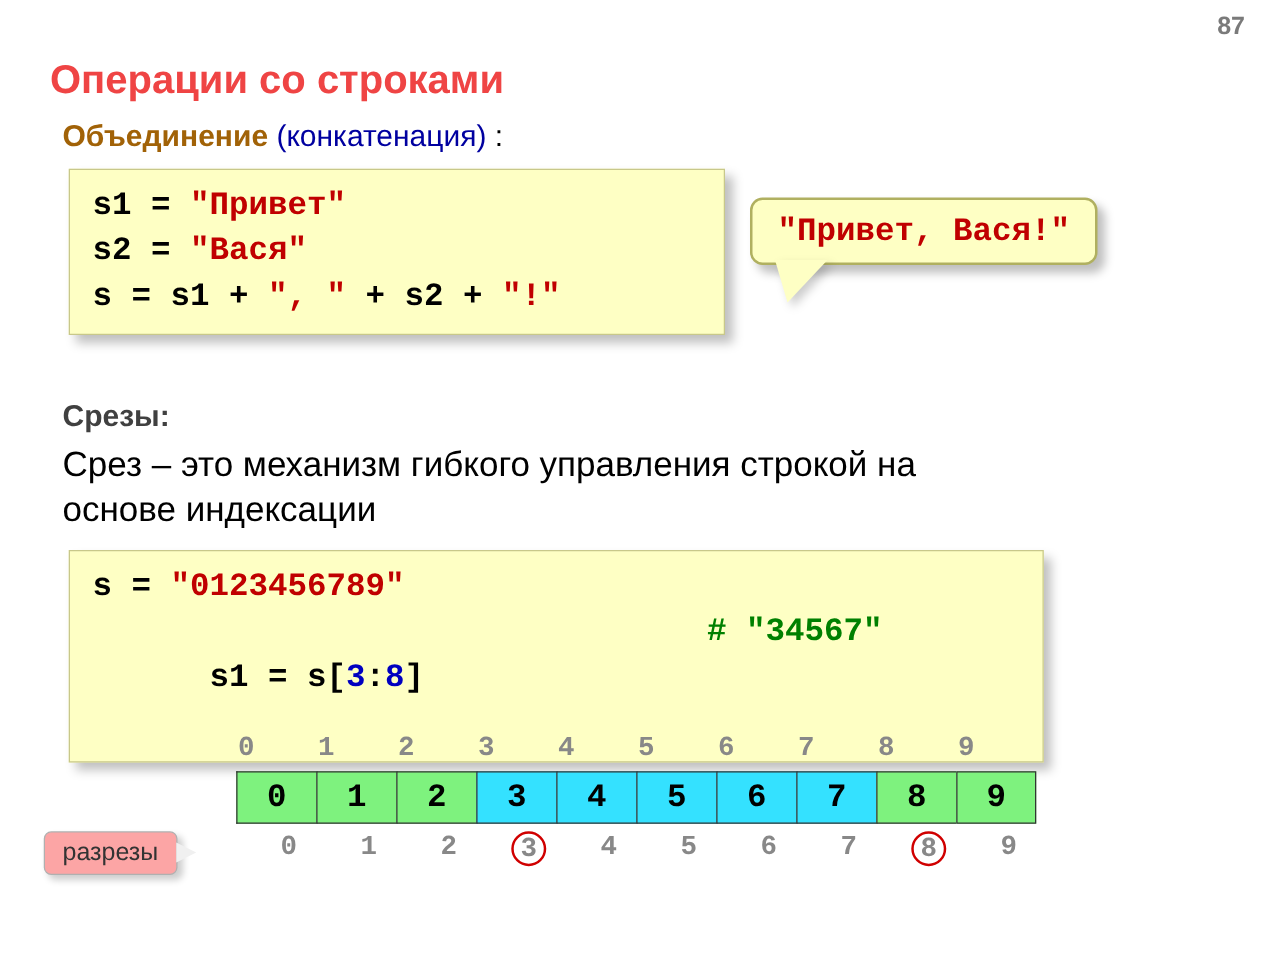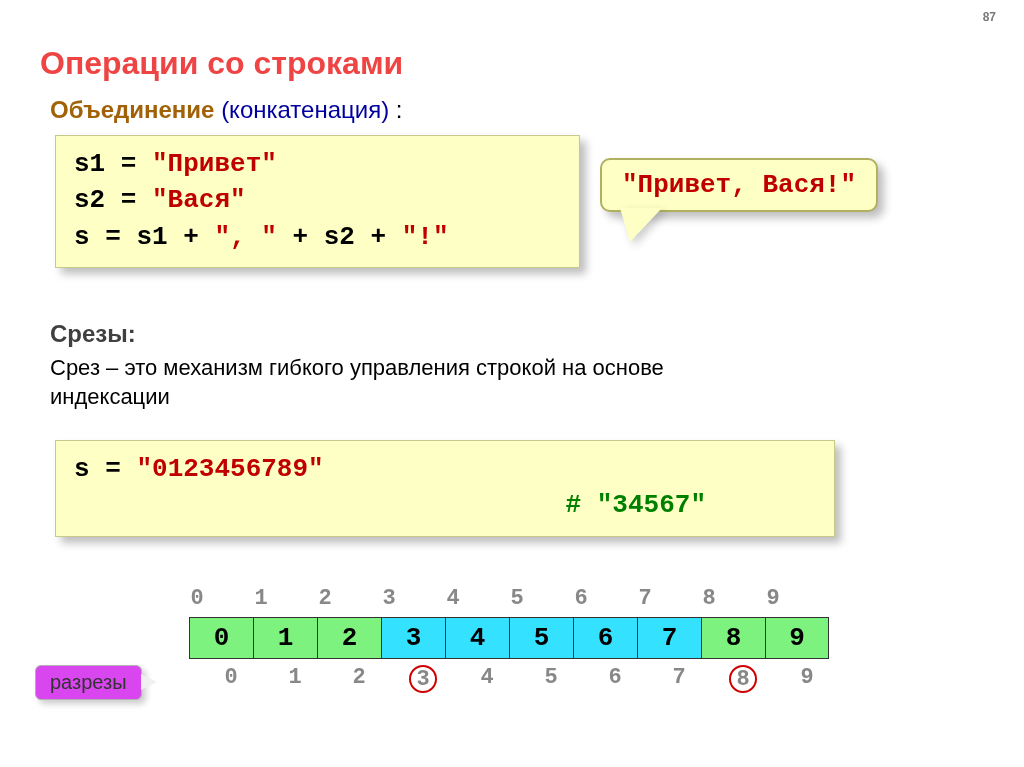--- a/index.html
+++ b/index.html
@@ -11,21 +11,21 @@
     background: #fff;
     font-family: Arial, Helvetica, sans-serif;
     position: relative;
     overflow: hidden;
   }
   .page-number {
     position: absolute;
     top: 10px;
     right: 28px;
     color: #7a7a7a;
-    font-size: 12px;
+    font-size: 20px;
     font-weight: bold;
   }
   .title {
     position: absolute;
     top: 45px;
     left: 40px;
     font-size: 32px;
     font-weight: bold;
     color: #ef4444;
   }
@@ -85,21 +85,21 @@
     left: 50px;
     font-size: 24px;
     font-weight: bold;
     color: #404040;
     text-align: center;
   }
   .desc-2 {
     position: absolute;
     top: 354px;
     left: 50px;
-    font-size: 22px;
+    font-size: 28px;
     color: #000;
     width: 720px;
     line-height: 1.3;
   }
   .code-box-2 {
     top: 440px;
     width: 780px;
   }
   .green { color: #008000; }
   .blue  { color: #0000c0; }
@@ -154,21 +154,21 @@
     border: 2px solid #d00000;
     border-radius: 50%;
     line-height: 26px;
     text-align: center;
     color: #888;
   }
   .cuts-label {
     position: absolute;
     top: 665px;
     left: 35px;
-    background: #d946ef;
+    background: #fca5a5;
     border: 1px solid #b0b0b0;
     border-radius: 6px;
     box-shadow: 4px 4px 6px rgba(0,0,0,0.2);
     padding: 5px 14px;
     font-size: 20px;
     color: #333;
   }
   .cuts-label::after {
     content: "";
     position: absolute;
@@ -206,20 +206,23 @@
 <div class="callout">"Привет, Вася!"</div>
 
 <div class="subtitle-2">Срезы:</div>
 <div class="desc-2">Срез – это механизм гибкого управления строкой на основе индексации</div>
 
 <div class="code-box code-box-2">
   <div>
     <span>s = </span><span class="red">"0123456789"</span>
   </div>
   <div style="display:flex;">
+    <span style="white-space:pre;">
+      <span>s1 = s[</span><span class="blue">3</span><span>:</span><span class="blue">8</span><span>]</span>
+    </span>
     <span class="green" style="margin-left:auto; padding-right:110px;"># "34567"</span>
   </div>
 </div>
 
 <div class="diagram">
   <div class="idx-row idx-top">
     <div class="cell-plain">0</div>
     <div class="cell-plain">1</div>
     <div class="cell-plain">2</div>
     <div class="cell-plain">3</div>

